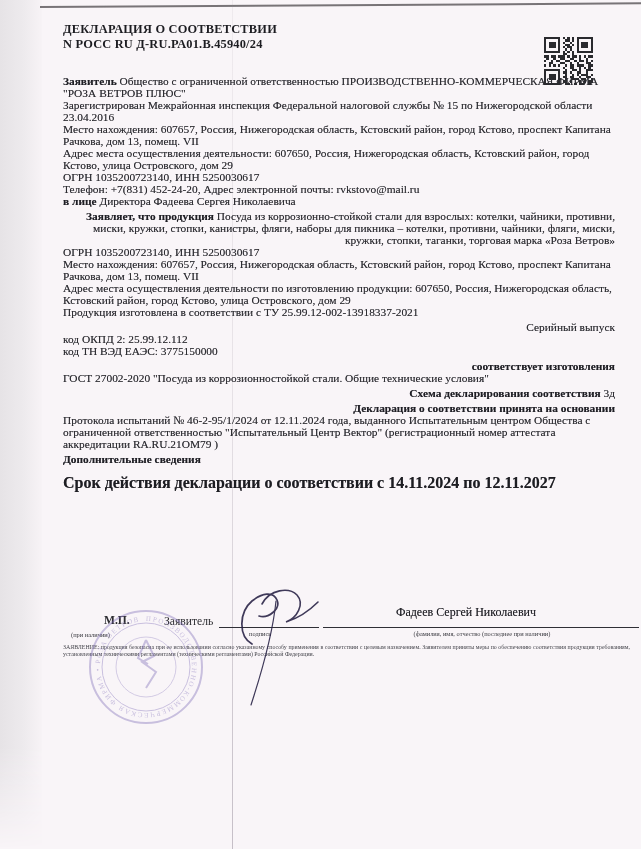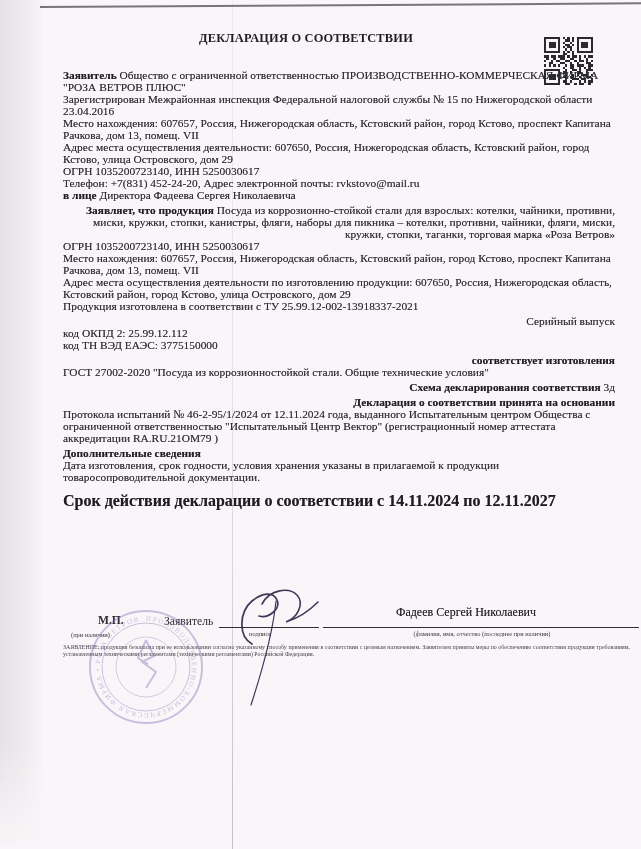--- a/index.html
+++ b/index.html
@@ -9,37 +9,37 @@
   .edge-left{position:absolute;left:0;top:0;width:42px;height:100%;
     background:linear-gradient(to right,#e6e3e6 0%,#edeaed 55%,#f7f3f6 100%);
     -webkit-mask-image:linear-gradient(to bottom,#000 88%,transparent 100%);
             mask-image:linear-gradient(to bottom,#000 88%,transparent 100%);}
   .edge-top{position:absolute;left:40px;right:-4px;top:6px;height:1.6px;background:#4c484c;
     opacity:.75;transform:rotate(-0.35deg);transform-origin:left center;}
   .crease{position:absolute;left:232px;top:0;bottom:0;width:1.2px;
     background:linear-gradient(to bottom,rgba(150,140,152,.10) 0%,rgba(150,140,152,.18) 45%,rgba(135,125,140,.45) 100%);}
   
   .content{position:absolute;left:63px;top:0;width:552px;}
-  .title-block{width:486px;padding-top:31px;text-align:center;font-weight:bold;
+  .title-block{width:486px;padding-top:22px;font-weight:bold;
     font-size:12.4px;line-height:15px;color:#1d1d22;letter-spacing:.2px;}
   .paragraph-list{margin-top:23px;font-size:11.4px;line-height:12px;
     text-shadow:0 0 .45px rgba(46,44,52,.55);}
   .para b{color:#1e1e24;}
   .gap-s{margin-top:3px;text-align:right;}
   .gap-m{margin-top:3px;}
   .gap-l{margin-top:9px;}
   .validity{margin-top:9px;font-weight:bold;font-size:16px;color:#1d1d22;
     text-shadow:0 0 .45px rgba(46,44,52,.55);}
   
   .qr{position:absolute;left:544px;top:37px;width:49px;height:48px;display:grid;
     grid-template-columns:repeat(21,1fr);grid-template-rows:repeat(21,1fr);}
   .qr .on{background:#2a2a2e;}
   
   .abs{position:absolute;}
-  .mp{left:98px;top:614px;font-weight:bold;font-size:11.6px;}
+  .mp{left:104px;top:614px;font-weight:bold;font-size:11.6px;}
   .mp-note{left:71px;top:631px;font-size:6.4px;color:#3c3c42;}
   .applicant{left:164px;top:615px;font-size:11.6px;}
   .sig-line{left:219px;top:613px;width:100px;height:14px;border-bottom:1.4px solid #2f2f36;}
   .sig-caption{left:249px;top:630px;font-size:6.4px;color:#3c3c42;}
   .fio-line{left:323px;top:613px;width:316px;height:14px;border-bottom:1.4px solid #2f2f36;}
   .fio{left:330px;top:605px;width:272px;text-align:center;font-size:12px;color:#222228;
     text-shadow:0 0 .45px rgba(46,44,52,.55);}
   .fio-caption{left:352px;top:630px;width:260px;text-align:center;font-size:6.4px;color:#3c3c42;}
   .disclaimer{left:63px;top:644px;width:567px;font-size:5.9px;line-height:6.9px;
     color:#45454c;text-align:justify;}
@@ -494,20 +494,21 @@
       <div class="on"></div>
       <div></div>
       <div></div>
       <div class="on"></div>
       <div></div>
     </div>
 
   <div class="content">
     <div class="title-block">
       <div>ДЕКЛАРАЦИЯ О СООТВЕТСТВИИ</div>
+      <div>N РОСС RU Д-RU.РА01.В.45940/24</div>
     </div>
     <div class="paragraph-list">
         <div class="para"><b>Заявитель</b><span> Общество с ограниченной ответственностью ПРОИЗВОДСТВЕННО-КОММЕРЧЕСКАЯ ФИРМА "РОЗА ВЕТРОВ ПЛЮС"</span></div>
         <div class="para"><span>Зарегистрирован Межрайонная инспекция Федеральной налоговой службы № 15 по Нижегородской области 23.04.2016</span></div>
         <div class="para"><span>Место нахождения: 607657, Россия, Нижегородская область, Кстовский район, город Кстово, проспект Капитана Рачкова, дом 13, помещ. VII</span></div>
         <div class="para"><span>Адрес места осуществления деятельности: 607650, Россия, Нижегородская область, Кстовский район, город Кстово, улица Островского, дом 29</span></div>
         <div class="para"><span>ОГРН 1035200723140, ИНН 5250030617</span></div>
         <div class="para"><span>Телефон: +7(831) 452-24-20, Адрес электронной почты: rvkstovo@mail.ru</span></div>
         <div class="para"><b>в лице</b><span> Директора Фадеева Сергея Николаевича</span></div>
         <div class="para gap-s"><b>Заявляет, что продукция</b><span> Посуда из коррозионно-стойкой стали для взрослых: котелки, чайники, противни, миски, кружки, стопки, канистры, фляги, наборы для пикника – котелки, противни, чайники, фляги, миски, кружки, стопки, таганки, торговая марка «Роза Ветров»</span></div>
@@ -517,21 +518,20 @@
         <div class="para"><span>Продукция изготовлена в соответствии с ТУ 25.99.12-002-13918337-2021</span></div>
         <div class="para gap-s"><span>Серийный выпуск</span></div>
         <div class="para"><span>код ОКПД 2: 25.99.12.112</span></div>
         <div class="para"><span>код ТН ВЭД ЕАЭС: 3775150000</span></div>
         <div class="para gap-s"><b>соответствует изготовления</b></div>
         <div class="para"><span>ГОСТ 27002-2020 "Посуда из коррозионностойкой стали. Общие технические условия"</span></div>
         <div class="para gap-s"><b>Схема декларирования соответствия</b><span> 3д</span></div>
         <div class="para gap-s"><b>Декларация о соответствии принята на основании</b></div>
         <div class="para"><span>Протокола испытаний № 46-2-95/1/2024 от 12.11.2024 года, выданного Испытательным центром Общества с ограниченной ответственностью "Испытательный Центр Вектор" (регистрационный номер аттестата аккредитации RA.RU.21ОМ79 )</span></div>
         <div class="para gap-m"><b>Дополнительные сведения</b></div>
-        <div class="para"><span>Дата изготовления, срок годности, условия хранения указаны в прилагаемой к продукции товаросопроводительной документации.</span></div>
       </div>
     <div class="validity gap-l">Срок действия декларации о соответствии с 14.11.2024 по 12.11.2027</div>
   </div>
 
   <div class="abs mp">М.П.</div>
   <div class="abs mp-note">(при наличии)</div>
   <div class="abs applicant">Заявитель</div>
   <div class="abs sig-line"></div>
   <div class="abs sig-caption">подпись</div>
   <div class="abs fio-line"></div>

